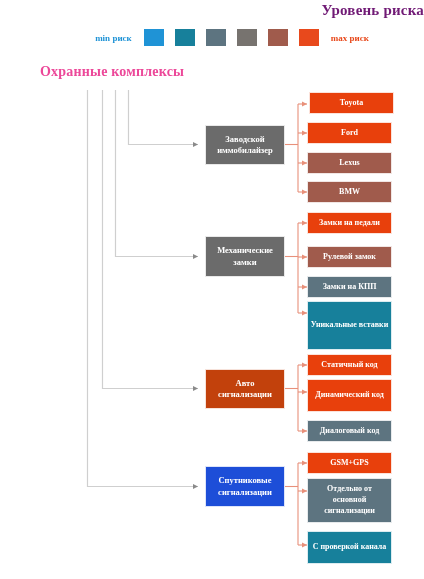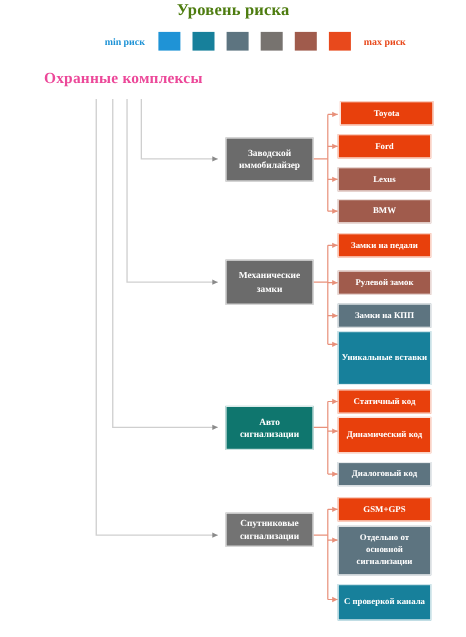--- a/index.html
+++ b/index.html
@@ -15,24 +15,24 @@
     font-family: "Liberation Serif", "DejaVu Serif", serif;
     color: #595959;
   }
 
   
   #legend-title {
     position: absolute;
     left: 0;
     top: 2px;
     width: 424px;
-    text-align: center;
+    text-align: right;
     font-size: 15px;
     font-weight: bold;
-    color: #4d7c0f;
+    color: #701a75;
     letter-spacing: 0.2px;
   }
   #legend-row {
     position: absolute;
     left: 0;
     top: 29px;
     width: 424px;
     display: flex;
     align-items: center;
     justify-content: center;
@@ -206,35 +206,35 @@
   <div class="node leaf" style="left:307px; top:246px; width:85px; height:22px; background:#a05b4c;">
     <span class="node-text">Рулевой замок</span>
   </div>
   <div class="node leaf" style="left:307px; top:276px; width:85px; height:22px; background:#5d7480;">
     <span class="node-text">Замки на КПП</span>
   </div>
   <div class="node leaf" style="left:307px; top:301px; width:85px; height:49px; background:#17809b;">
     <span class="node-text">Уникальные вставки</span>
   </div>
 
-  <div class="node parent" style="left:205px; top:369px; width:80px; height:40px; background:#0f766e;">
+  <div class="node parent" style="left:205px; top:369px; width:80px; height:40px; background:#c2410c;">
     <span class="node-text">Авто сигнализации</span>
   </div>
 
   <div class="node leaf" style="left:307px; top:354px; width:85px; height:22px; background:#e8400c;">
     <span class="node-text">Статичный код</span>
   </div>
   <div class="node leaf" style="left:307px; top:379px; width:85px; height:33px; background:#e8400c;">
     <span class="node-text">Динамический код</span>
   </div>
   <div class="node leaf" style="left:307px; top:420px; width:85px; height:22px; background:#5d7480;">
     <span class="node-text">Диалоговый код</span>
   </div>
 
-  <div class="node parent" style="left:205px; top:466px; width:80px; height:31px; background:#737373;">
+  <div class="node parent" style="left:205px; top:466px; width:80px; height:41px; background:#1d4ed8;">
     <span class="node-text">Спутниковые сигнализации</span>
   </div>
 
   <div class="node leaf" style="left:307px; top:452px; width:85px; height:22px; background:#e8400c;">
     <span class="node-text">GSM+GPS</span>
   </div>
   <div class="node leaf" style="left:307px; top:478px; width:85px; height:45px; background:#5d7480;">
     <span class="node-text">Отдельно от основной сигнализации</span>
   </div>
   <div class="node leaf" style="left:307px; top:531px; width:85px; height:33px; background:#17809b;">

